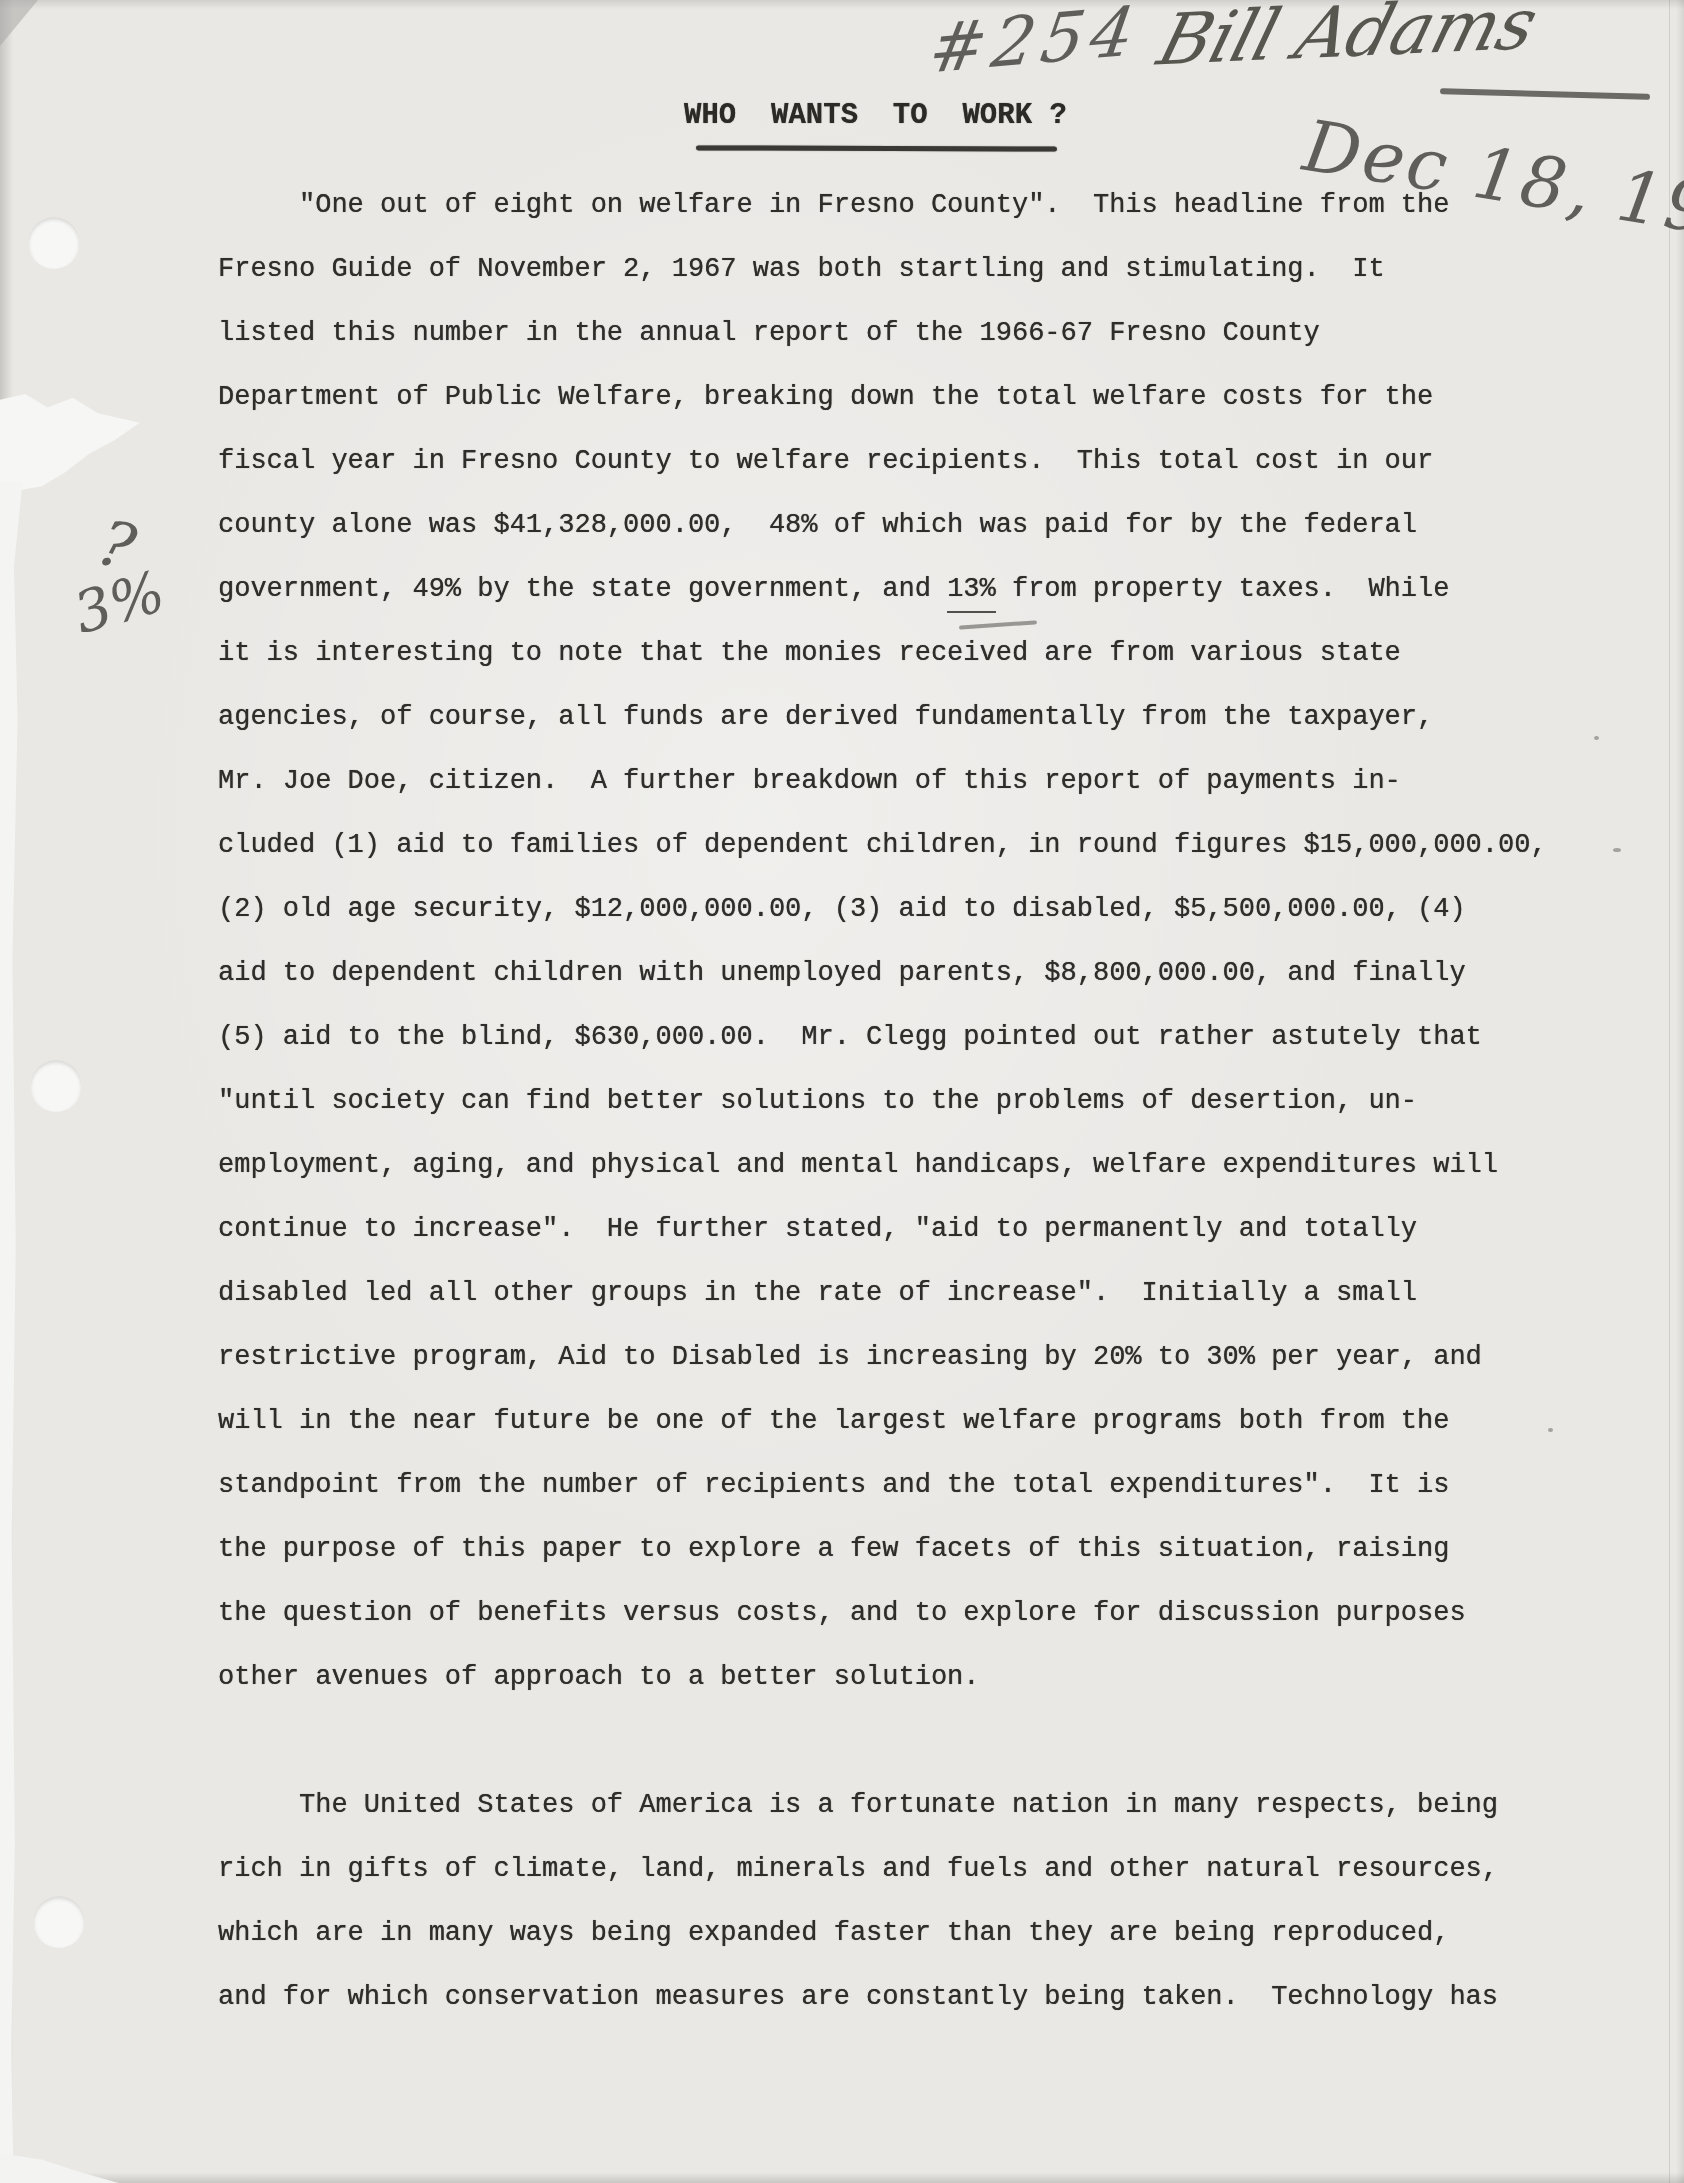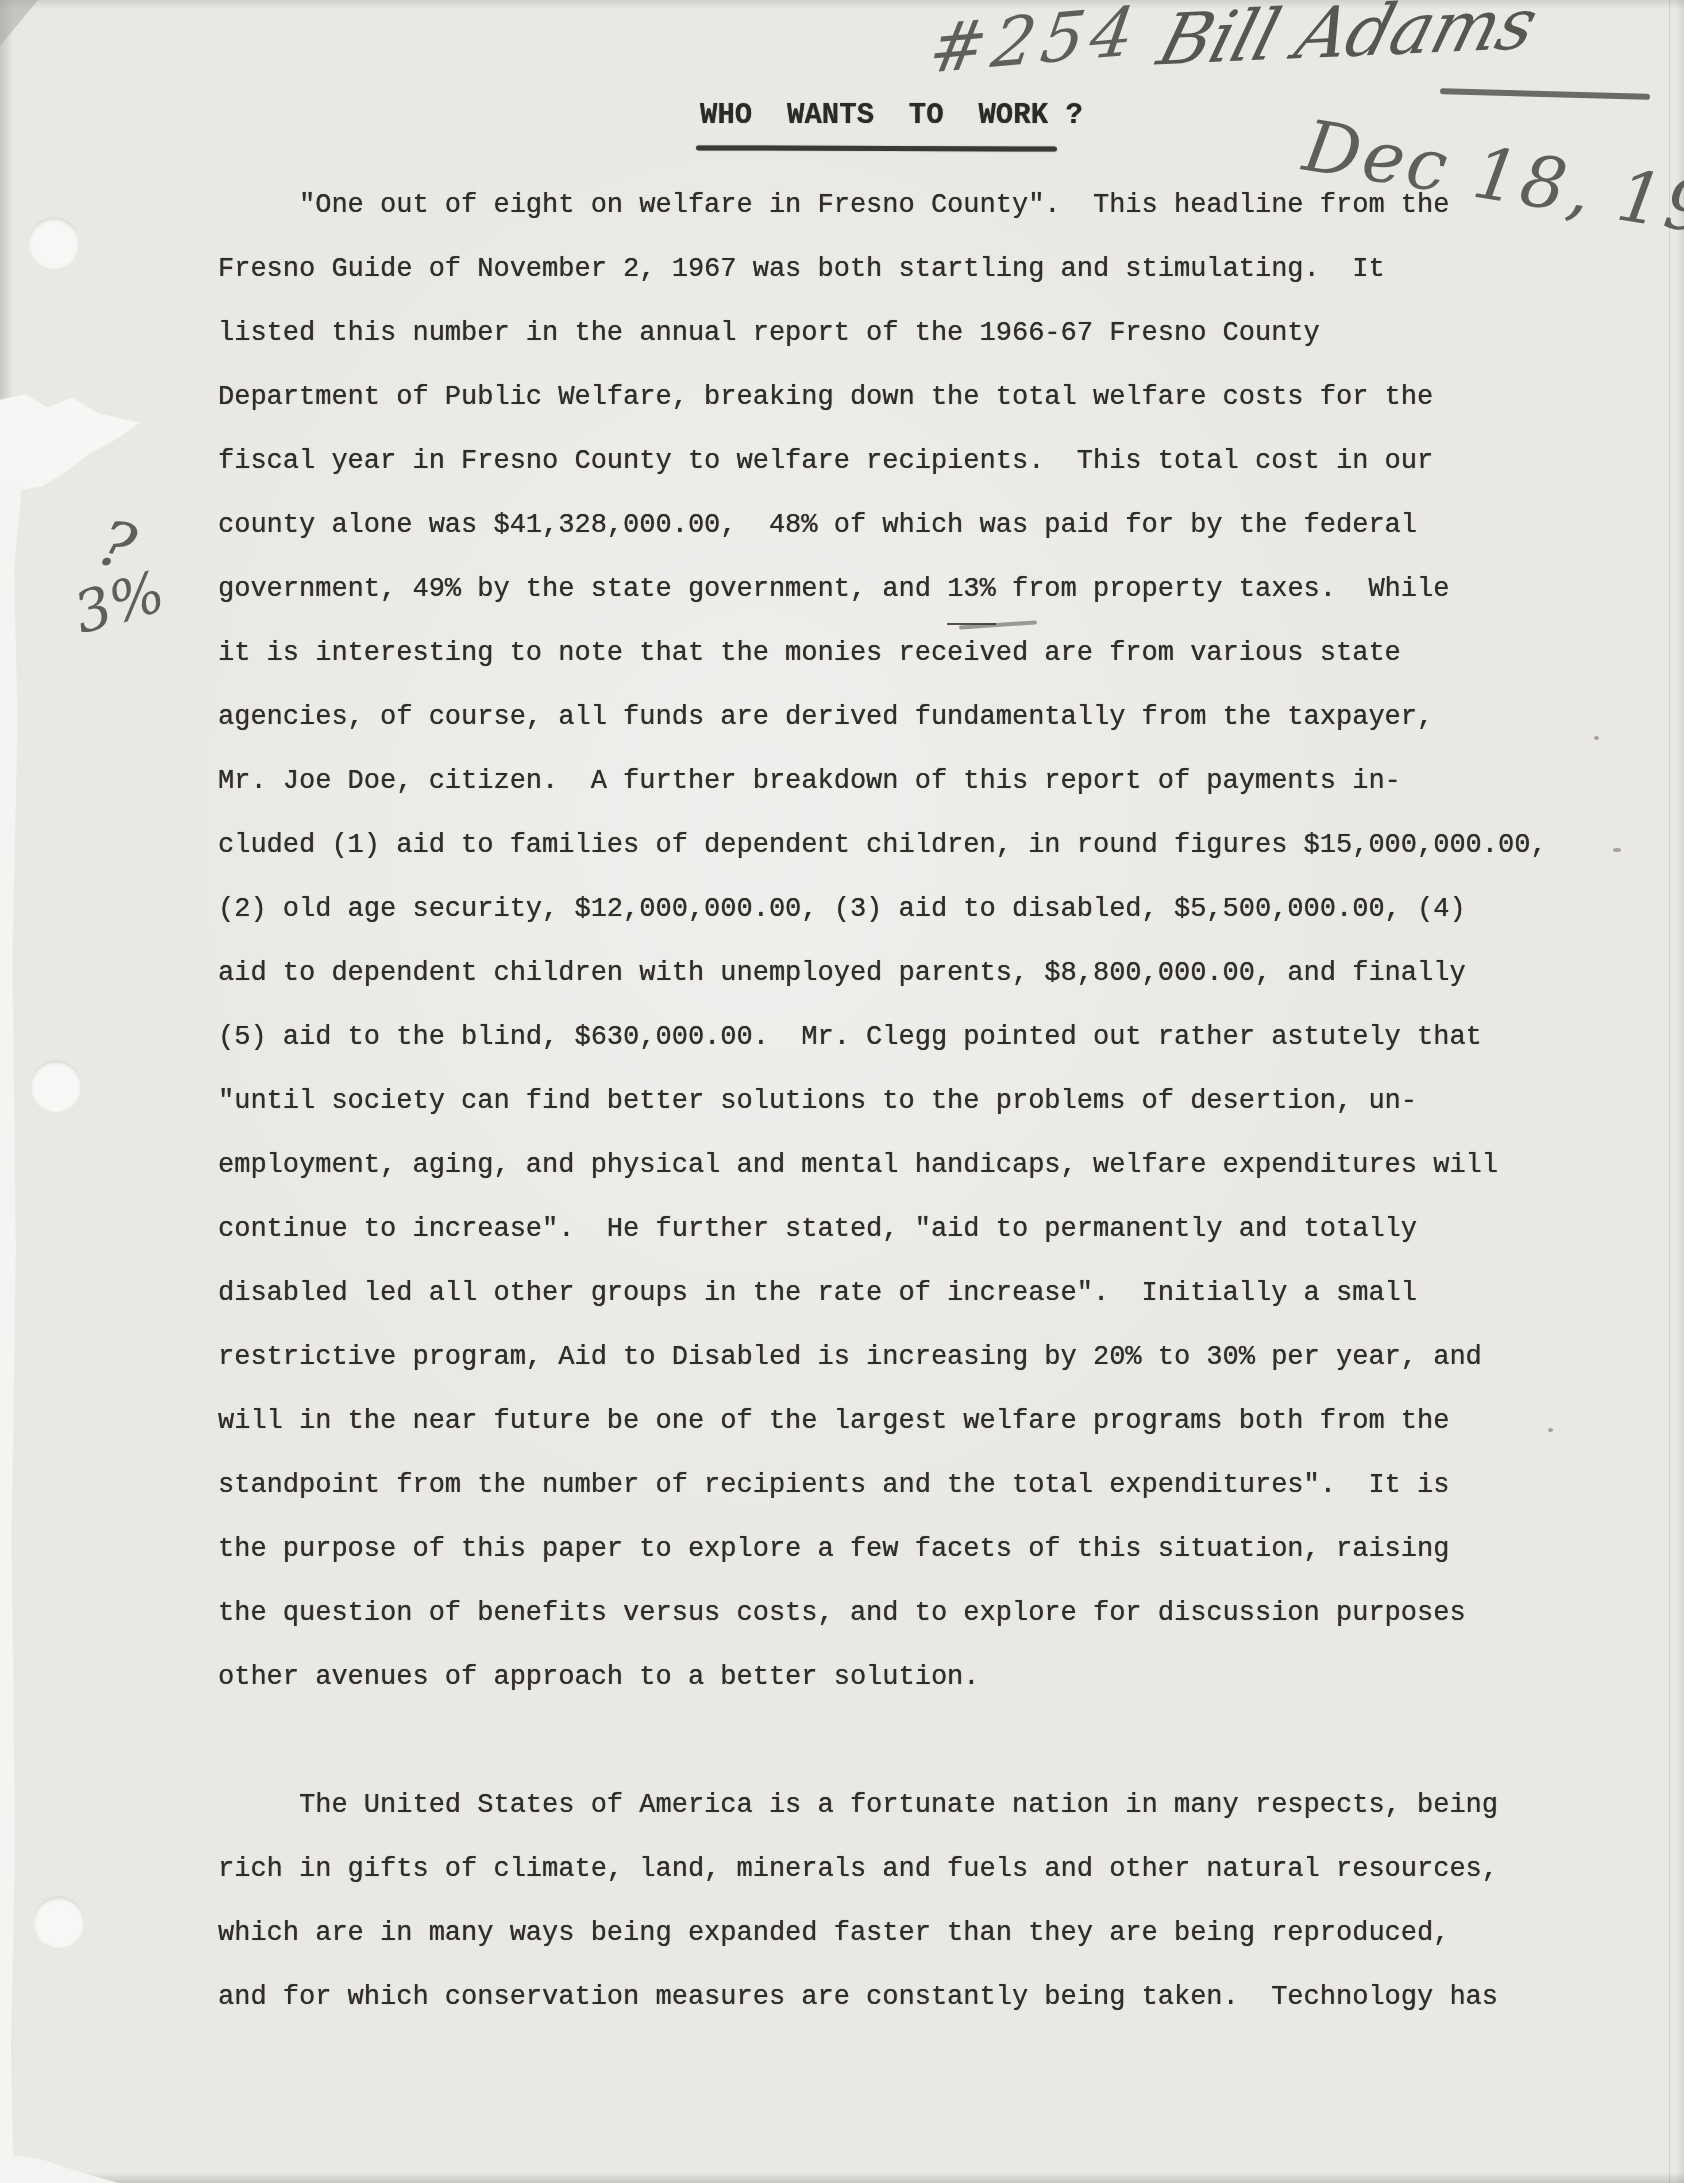--- a/index.html
+++ b/index.html
@@ -25,25 +25,25 @@
     left: 218px; top: 173px;
     font-size: 27px;
     line-height: 64px;
     color: #2f2d2a;
     text-shadow: 0 0 0.8px rgba(44,42,40,0.75), 0.4px 0.4px 0 rgba(44,42,40,0.22);
     white-space: pre;
   }
   .line { white-space: pre; }
   .u {
     border-bottom: 2.6px solid rgba(54,52,49,0.85);
-    padding-bottom: 19px;
+    padding-bottom: 7px;
   }
   .title-wrap {
     position: absolute;
-    left: 700px; top: 99px;
+    left: 684px; top: 99px;
     font-size: 29px; font-weight: 700;
     color: #2c2a27;
     text-shadow: 0 0 1px rgba(40,38,36,0.8);
     white-space: pre;
   }
   .title-underline {
     position: absolute;
     left: 696px; top: 146px;
     width: 361px; height: 5.3px;
     background: #3b3936;

